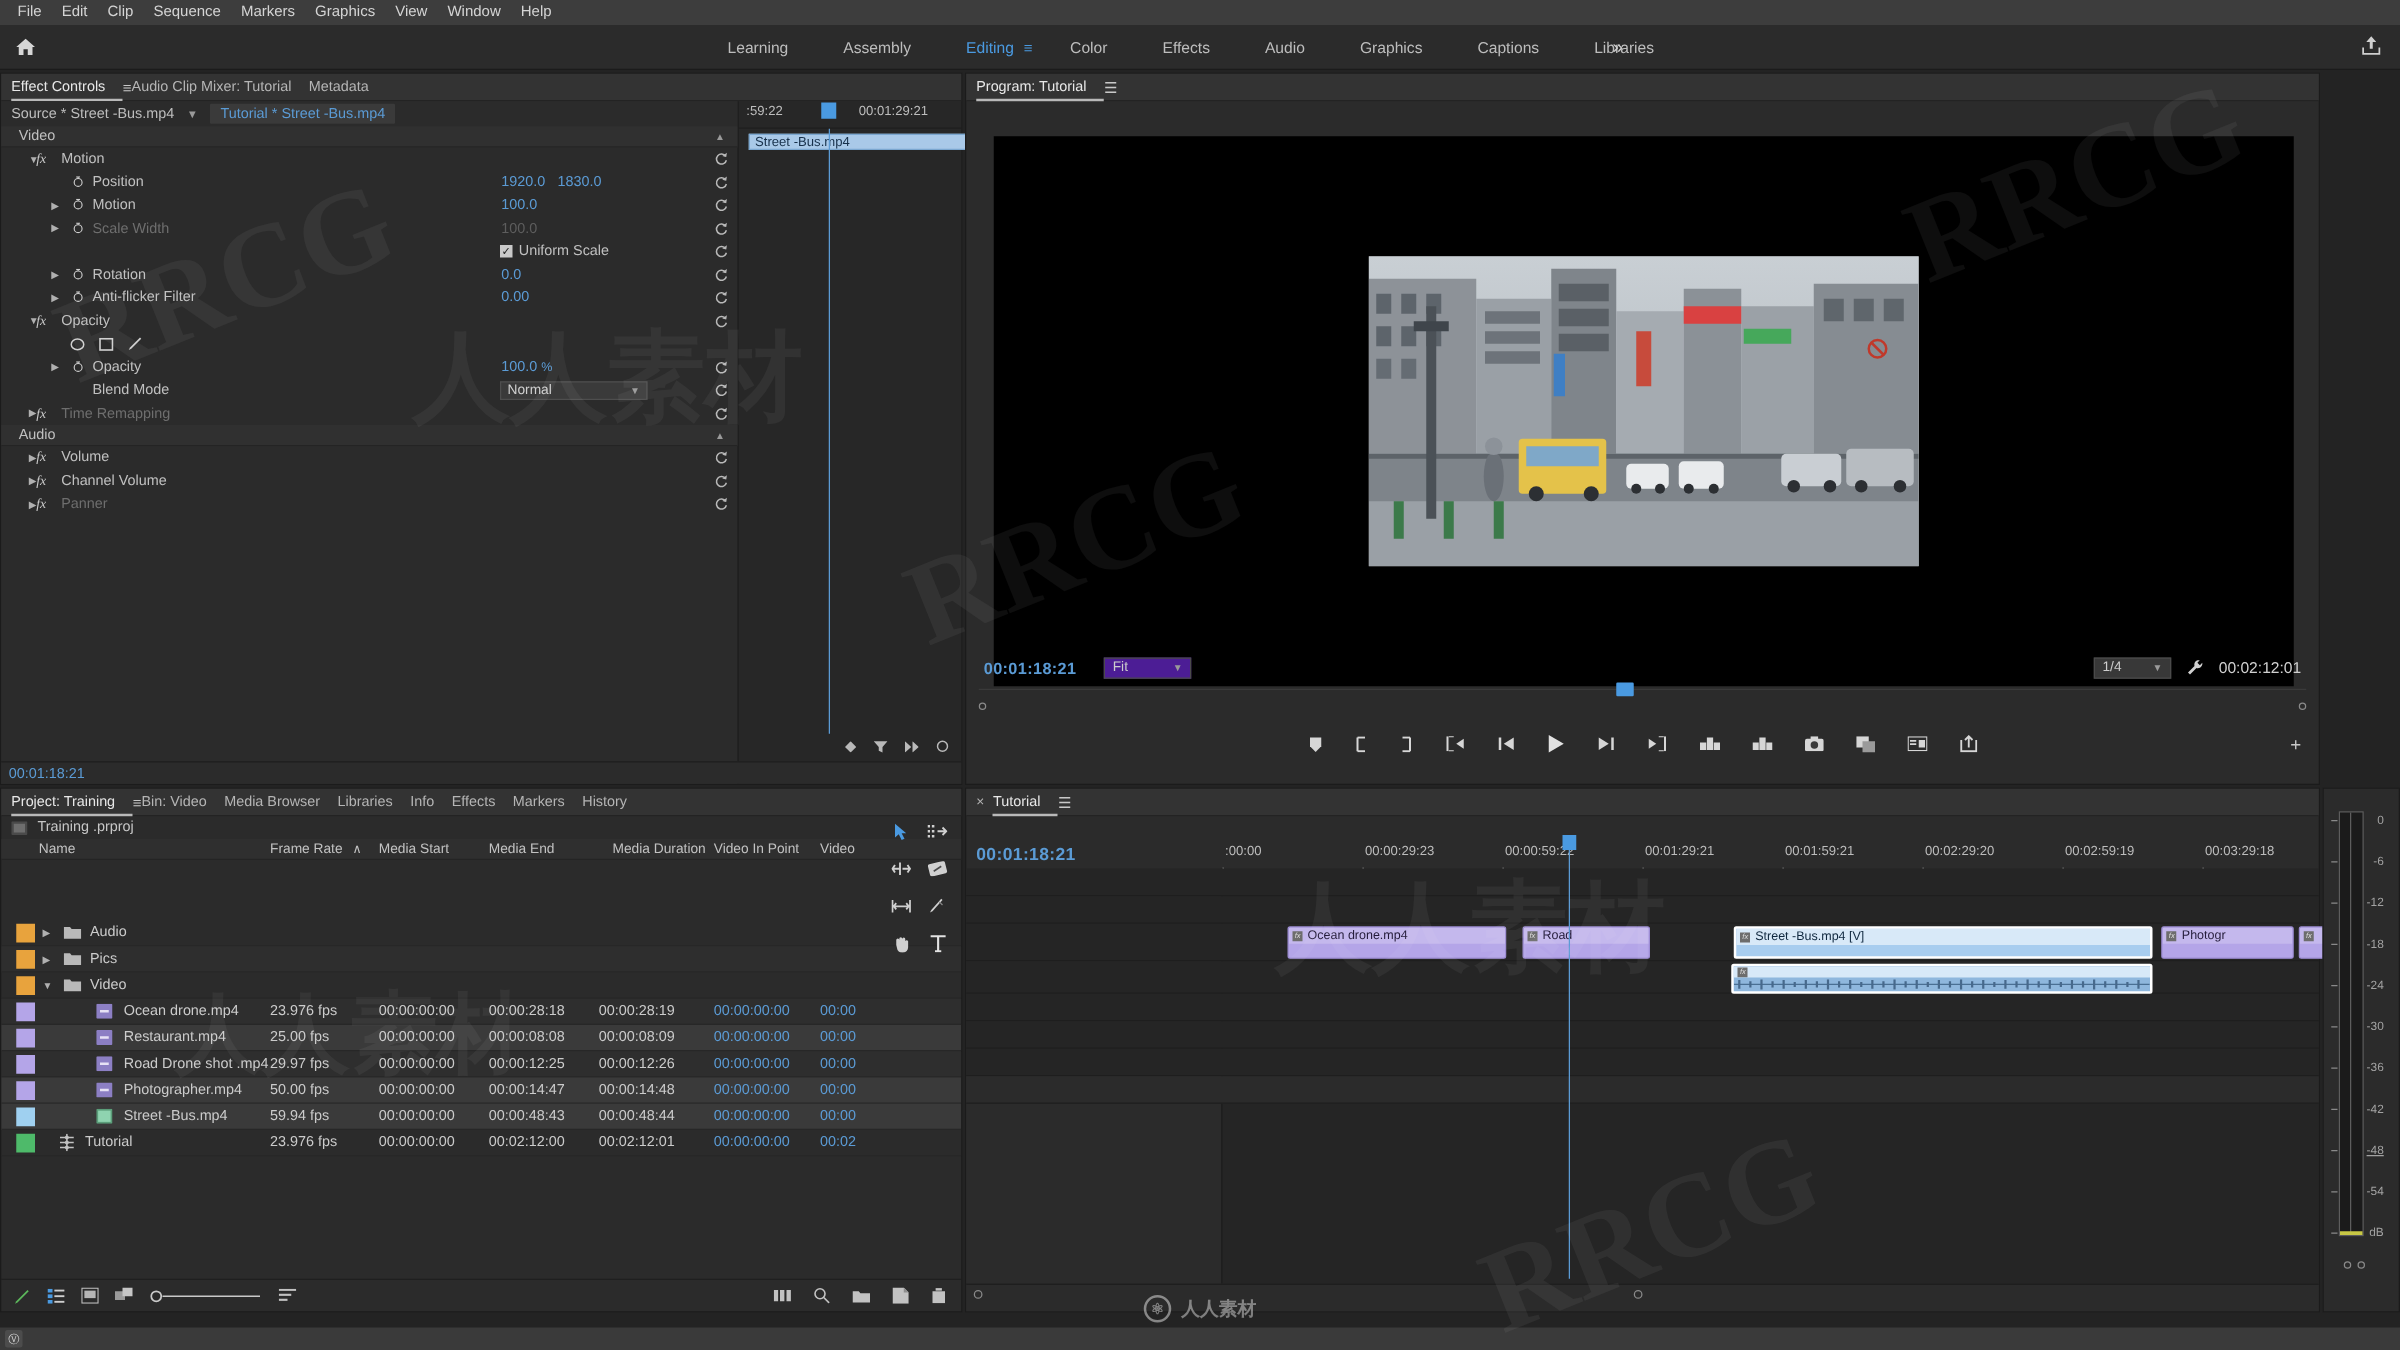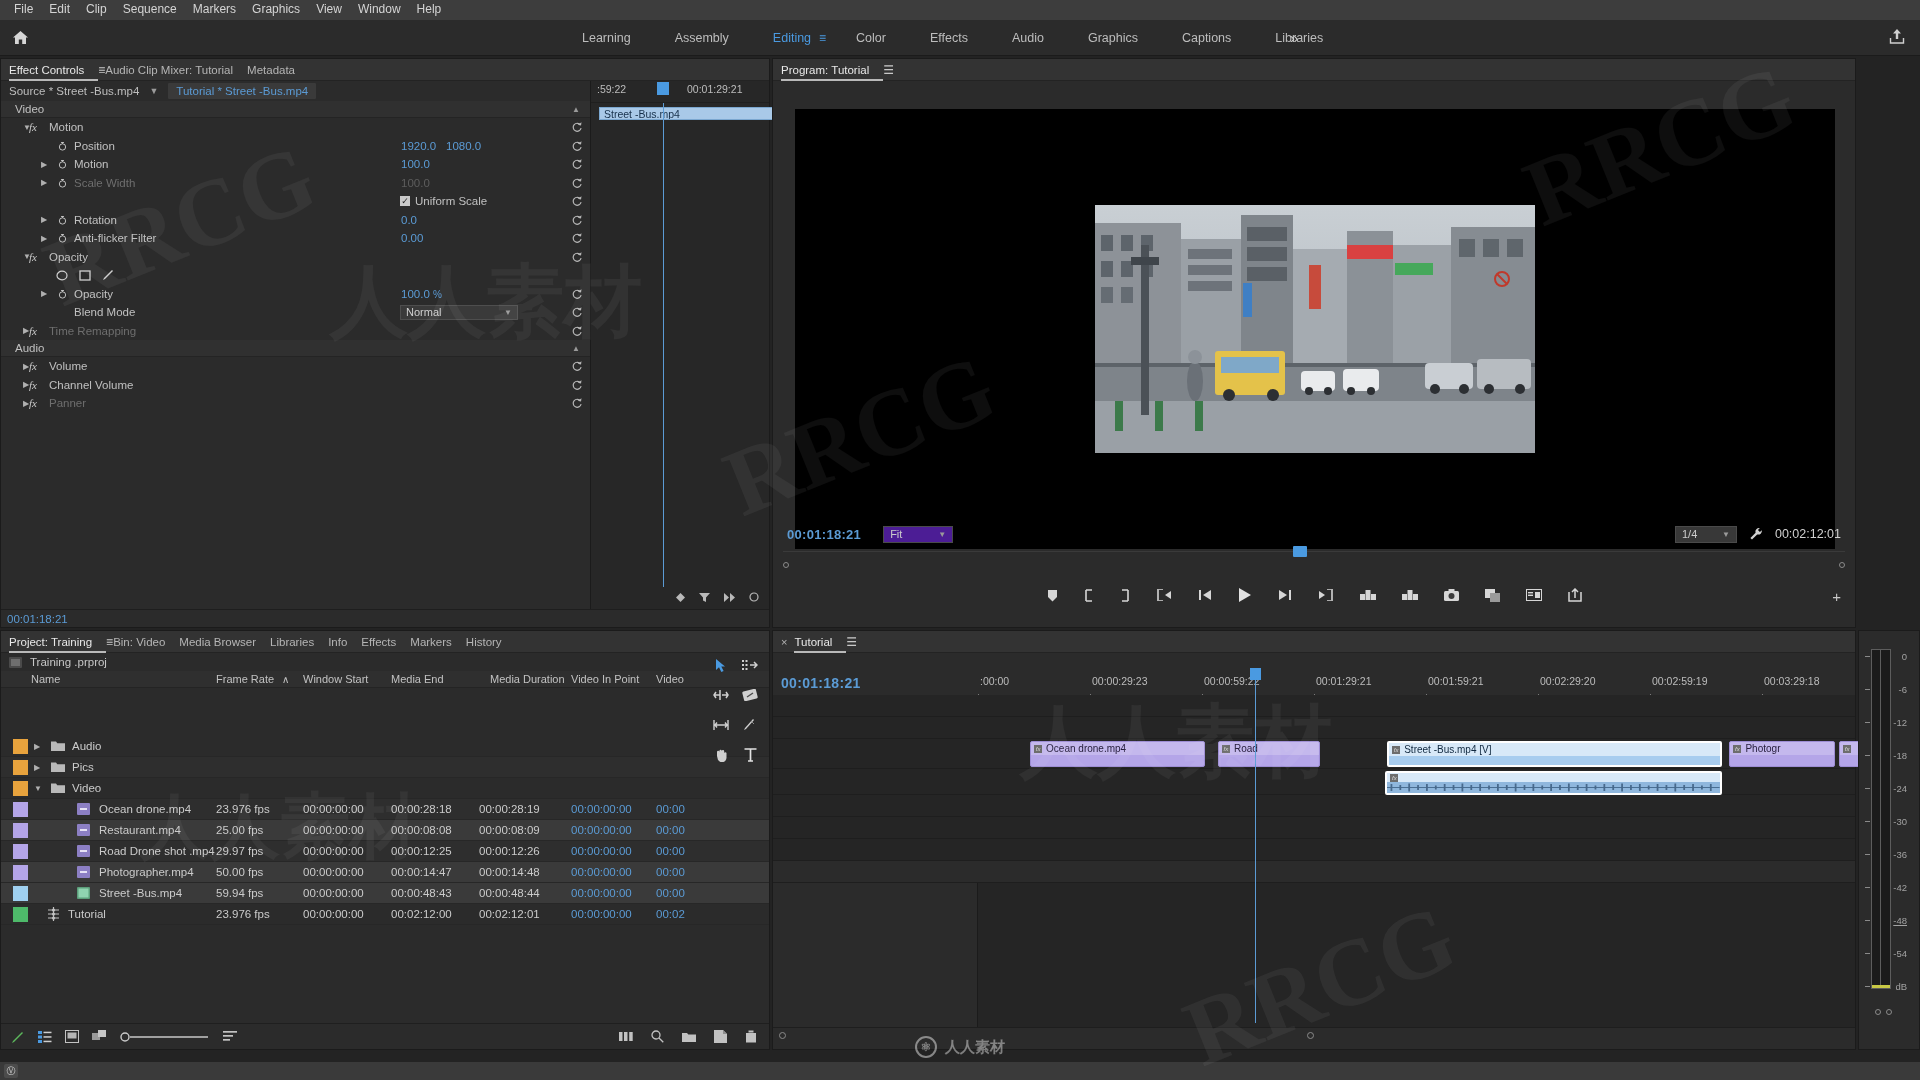--- a/index.html
+++ b/index.html
@@ -212,21 +212,21 @@
                 </svg>
               </span>
             </div>
             <div class="ec-row">
               <span class="stw" style="left:57px;top:4px;position:absolute"><svg class="stopwatch" viewBox="0 0 10 10">
                   <circle cx="5" cy="5.5" r="3.5" stroke="#cfcfcf" fill="none" stroke-width="1"></circle>
                   <path d="M5 0.5 L5 2 M3.3 0.5 L6.7 0.5" stroke="#cfcfcf" stroke-width="1"></path>
                 </svg></span>
               <span class="lbl" style="left:73px">Position</span>
               <span class="ec-val" style="left:400px">1920.0</span>
-              <span class="ec-val" style="left:445px">1080.0</span>
+              <span class="ec-val" style="left:445px">1830.0</span>
               <span class="ec-reset">
                 <svg width="12" height="12" viewBox="0 0 12 12">
                   <path d="M9.5 4a4 4 0 1 0 .6 3.2" stroke="#b8b8b8" fill="none" stroke-width="1.2"></path>
                   <path d="M10.5 1.2 L10 4.6 L6.8 3.8 Z" fill="#b8b8b8"></path>
                 </svg>
               </span>
             </div>
             <div class="ec-row">
               <span class="tw" style="left:40px">▶</span>
               <span class="stw" style="left:57px;top:4px;position:absolute"><svg class="stopwatch" viewBox="0 0 10 10">
@@ -656,21 +656,21 @@
             <rect width="13" height="11" rx="1" fill="#4a4a4a"></rect>
             <rect x="2" y="2" width="9" height="7" fill="#6e6e6e"></rect>
           </svg>
       </span>
       <span>Training .prproj</span>
     </div>
     <div class="pp-cols" id="pp-cols">
         <span style="left: 30px;">Name</span>
         <span style="left: 215px;">Frame Rate</span>
         <span style="left: 281px; font-size: 10px;">∧</span>
-        <span style="left: 302px;">Window Start</span>
+        <span style="left: 302px;">Media Start</span>
         <span style="left: 390px;">Media End</span>
         <span style="left: 478px; padding-left: 11px;">Media Duration</span>
         <span style="left: 570px;">Video In Point</span>
         <span style="left: 655px;">Video</span>
       </div>
     <div id="pp-rows" style="position:absolute;left:0;right:0;top:105px;bottom:26px;overflow:hidden;">
         <div class="pp-row">
           <span class="pp-swatch" style="background:#e8a33d"></span>
           <span style="position:absolute;left:33px;font-size:8px;color:#b0b0b0">▶</span>
           <span style="position:absolute;left:50px;top:4px">

